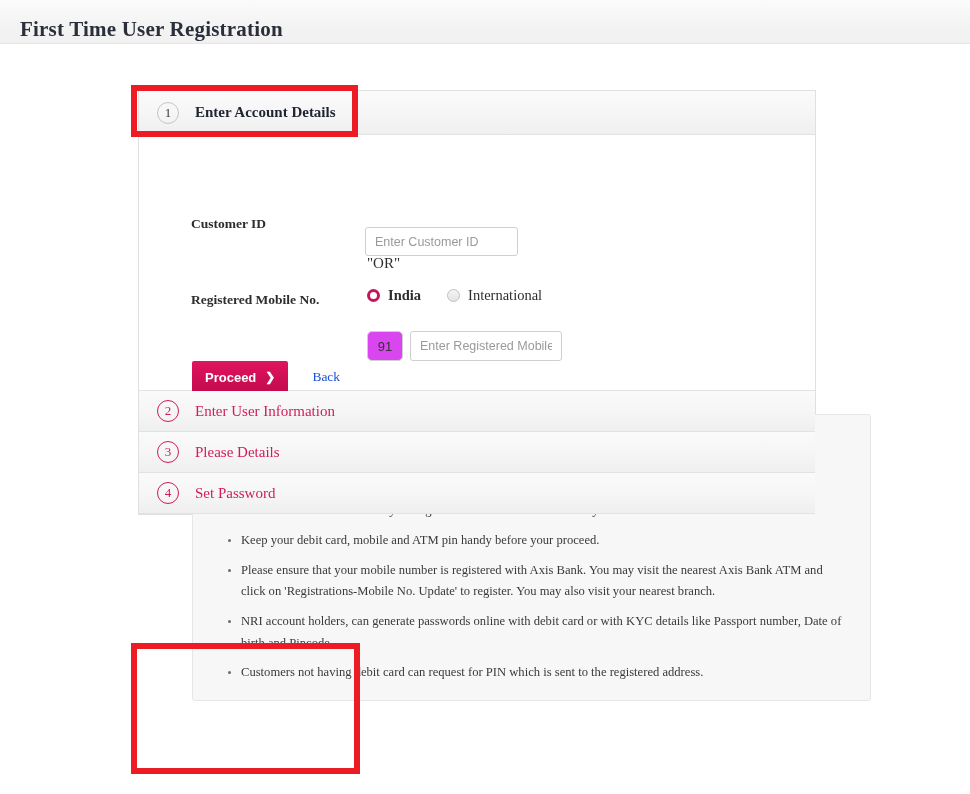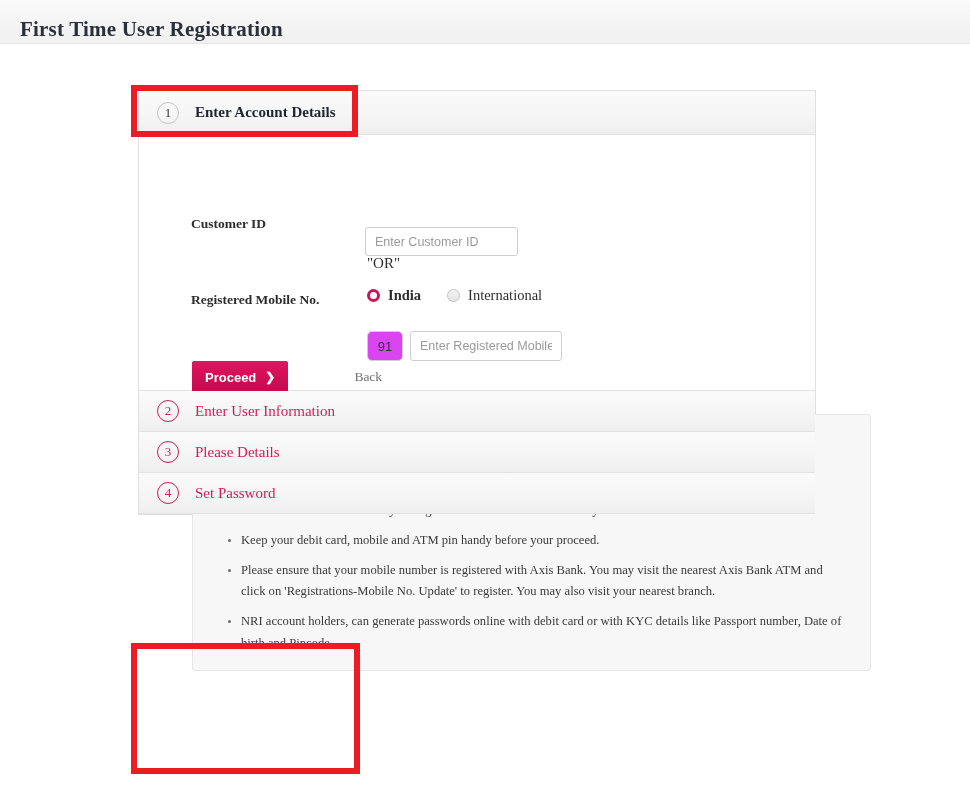--- a/index.html
+++ b/index.html
@@ -205,21 +205,20 @@
     position: relative;
     margin-left: 7px;
     width: 152px; height: 30px;
   }
 
   .btn-row {
     position: absolute;
     left: 53px; top: 226px;
     display: flex;
     align-items: center;
-    gap: 28px;
   }
   .btn-proceed {
     height: 32px;
     padding: 0 13px;
     border: none;
     border-radius: 2px;
     background: linear-gradient(to bottom, #e0165f 0%, #cf0e55 55%, #c10b4d 100%);
     color: #ffffff;
     font-family: "Liberation Sans", sans-serif;
     font-size: 13px;
@@ -228,24 +227,24 @@
     align-items: center;
     gap: 9px;
     cursor: pointer;
   }
   .btn-proceed .chev {
     font-size: 12px;
     font-weight: bold;
     line-height: 1;
   }
   .btn-back {
-    margin-left: 38px;
+    margin-left: 24px;
     font-family: "Liberation Serif", serif;
     font-size: 13.5px;
-    color: #737373;
+    color: #1d4ed8;
     text-decoration: none;
     cursor: pointer;
   }
 
   
   .note-box {
     position: absolute;
     left: 53px;
     top: 279px;
     width: 679px;
@@ -344,20 +343,21 @@
       </div>
 
       <div class="note-box">
         <div class="note-title">Please Note</div>
         <ul class="note-list">
           <li>The Customer ID is mentioned in the welcome letter and cheque book.</li>
           <li>You can also SMS "CustID" for savings account or CustIDCC XXXX(last 4 digits of CC) for Credit card only customers to 56161600 from your registered mobile number to know your Customer ID.</li>
           <li>Keep your debit card, mobile and ATM pin handy before your proceed.</li>
           <li>Please ensure that your mobile number is registered with Axis Bank. You may visit the nearest Axis Bank ATM and click on 'Registrations-Mobile No. Update' to register. You may also visit your nearest branch.</li>
           <li>NRI account holders, can generate passwords online with debit card or with KYC details like Passport number, Date of birth and Pincode.</li>
+          <li>Customers not having debit card can request for PIN which is sent to the registered address.</li>
         </ul>
       </div>
 
     </div>
   </div>
 
   <div class="step-header collapsed">
     <div class="step-num">2</div>
     <div class="step-label">Enter User Information</div>
   </div>

